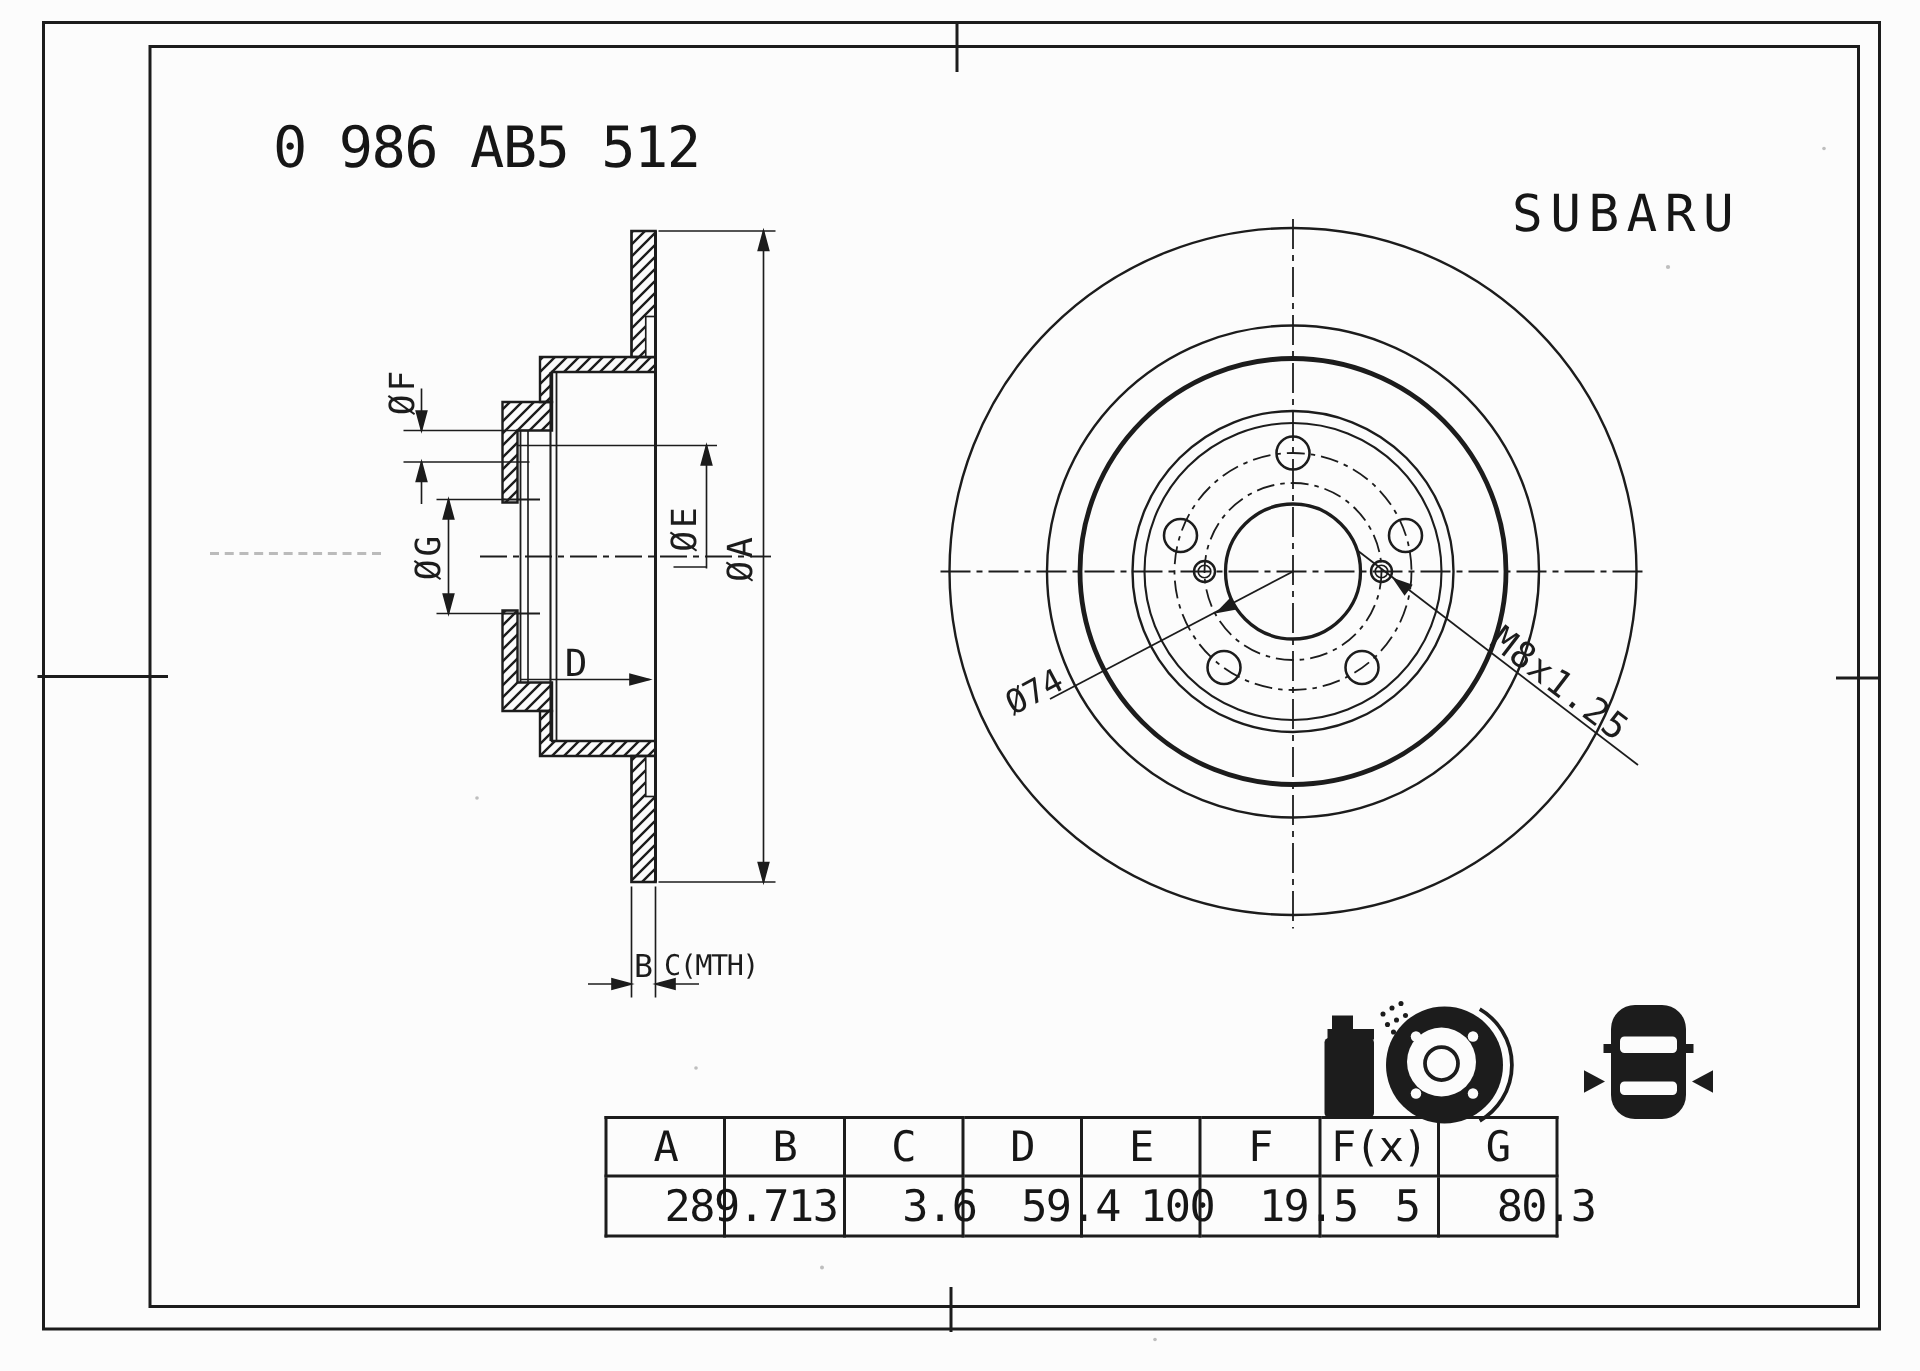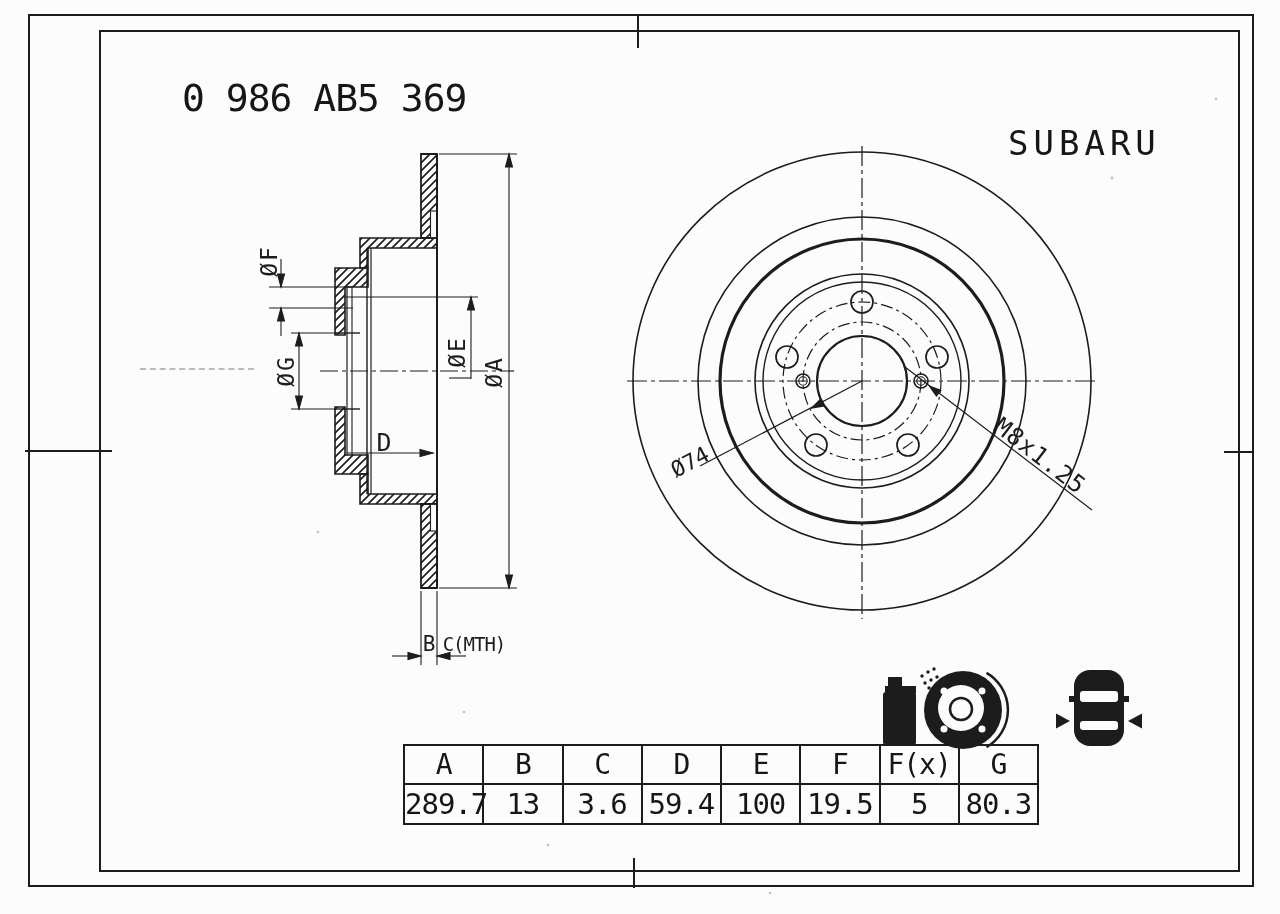--- a/index.html
+++ b/index.html
@@ -23,37 +23,37 @@
   .spec-table{
     position:absolute;left:403px;top:744px;width:636px;height:79px;
     border-collapse:collapse;table-layout:fixed;
   }
   .spec-table th,.spec-table td{
     border:2px solid #1c1c1c;text-align:center;vertical-align:middle;
     font-family:"DejaVu Sans Mono","Liberation Mono",monospace;
     font-weight:normal;color:#161616;padding:0;letter-spacing:-1px;
   }
   .spec-table th{font-size:28px;height:37px;}
-  .spec-table td{font-size:29px;height:38px;}
+  .spec-table td{font-size:29px;height:38px;padding-left:38px;}
   .smudge{position:absolute;left:140px;top:368px;width:114px;border-top:2px dashed #a6a6a6;opacity:.75;}
 </style>
 </head>
 <body>
 
 <div class="page">
 
   <div class="outer-frame"></div>
   <div class="inner-frame"></div>
   <div class="tick" style="left:637px;top:14px;width:2px;height:34px;"></div>
   <div class="tick" style="left:633px;top:858px;width:2px;height:30px;"></div>
   <div class="tick" style="left:25px;top:450px;width:87px;height:2px;"></div>
   <div class="tick" style="left:1224px;top:451px;width:30px;height:2px;"></div>
   <div class="smudge"></div>
 
-  <div class="part-number">0 986 AB5 369</div>
+  <div class="part-number">0 986 AB5 512</div>
   <div class="brand">SUBARU</div>
 
   <svg class="drawing" width="1280" height="914" viewBox="0 0 1280 914">
     <defs>
       <pattern id="hatch" patternUnits="userSpaceOnUse" width="8" height="8">
         <path d="M-2,2 L2,-2 M0,8 L8,0 M6,10 L10,6" stroke="#1c1c1c" stroke-width="1.6" fill="none"></path>
       </pattern>
     </defs>
 
     <g stroke="#1c1c1c" fill="none">

